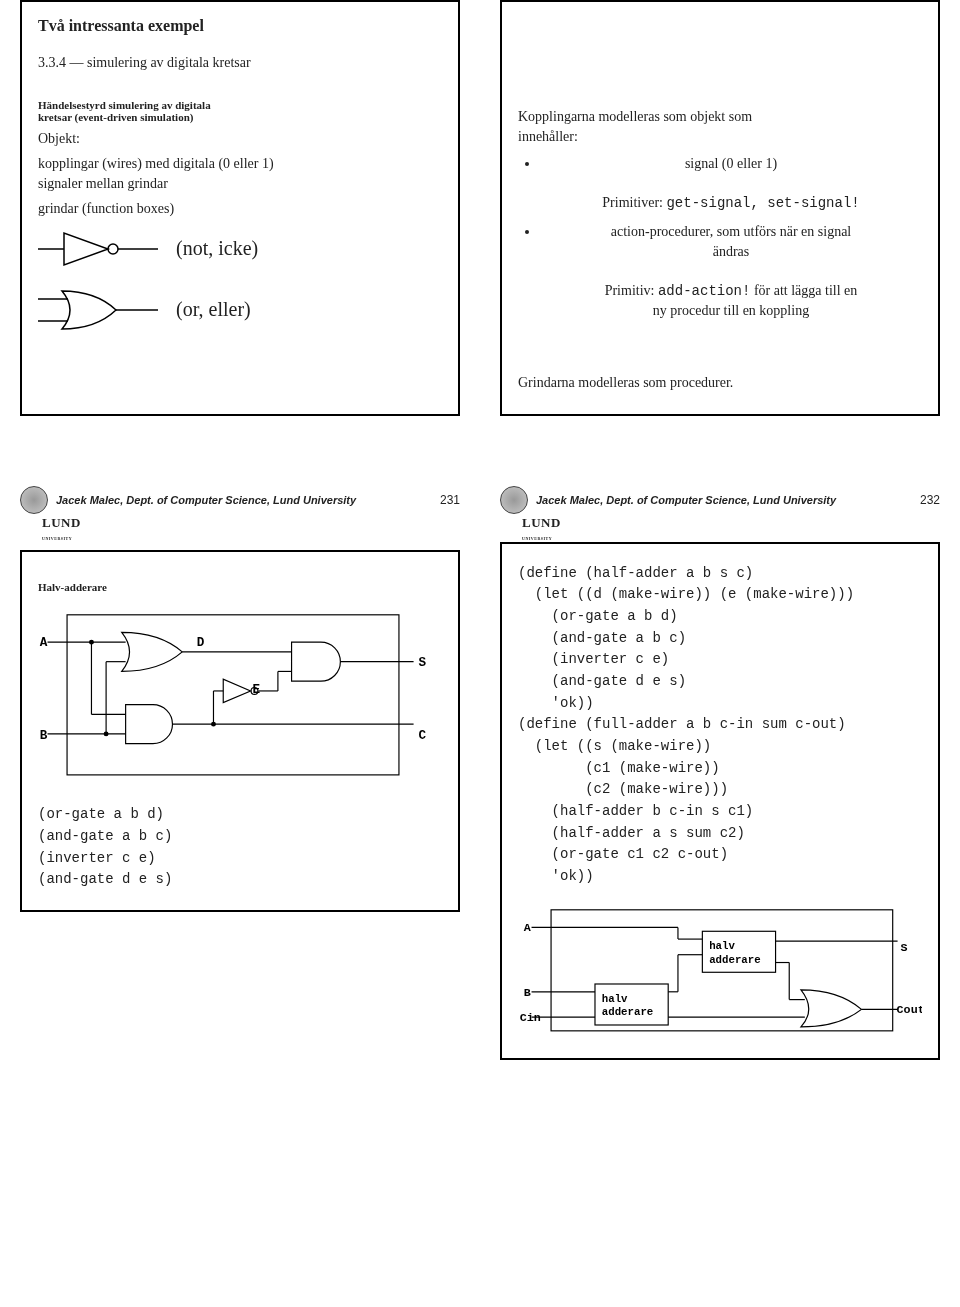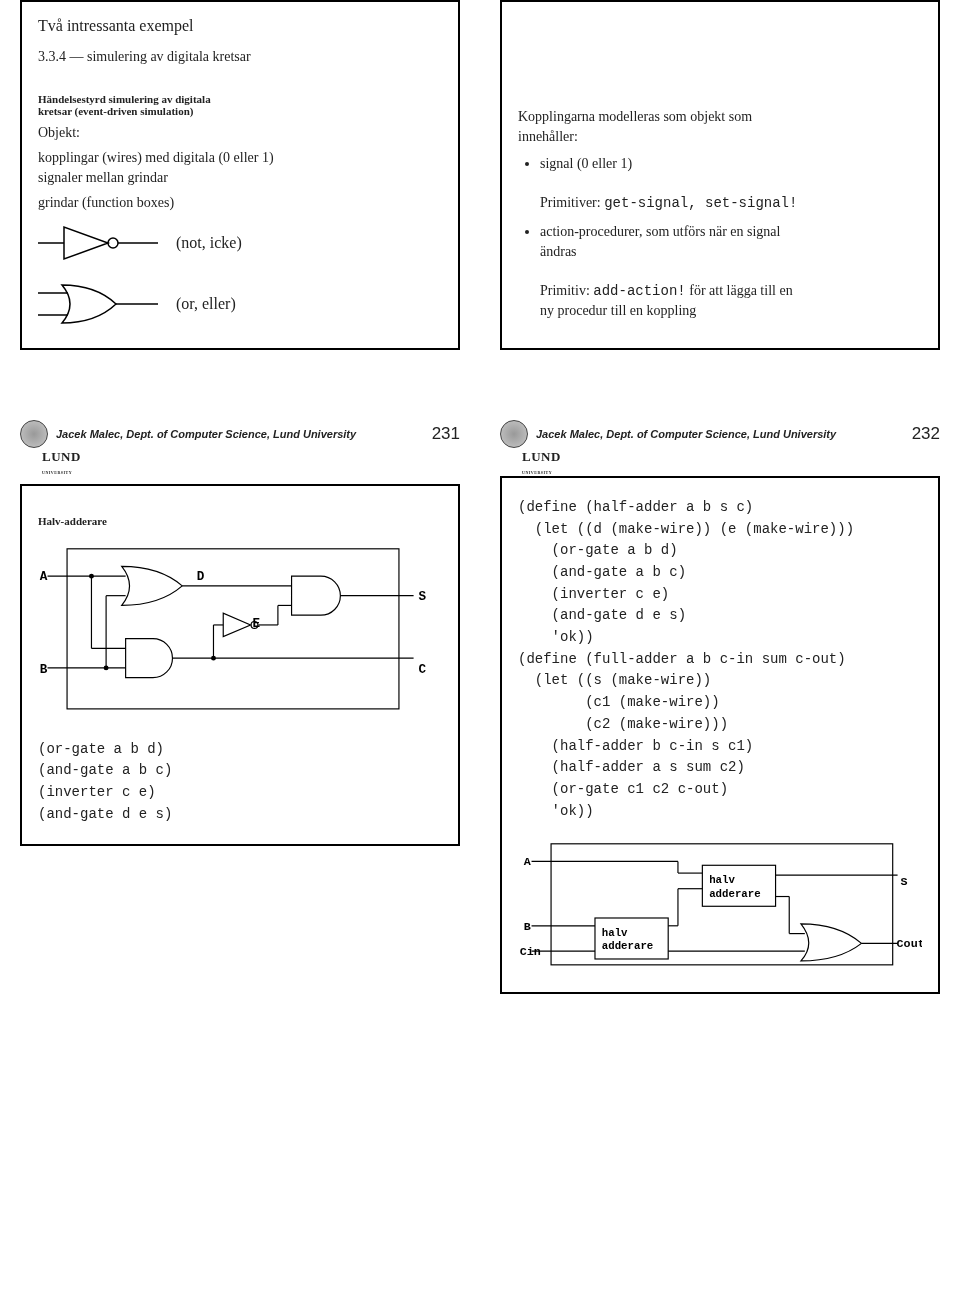--- a/index.html
+++ b/index.html
@@ -53,34 +53,34 @@
   }
   .lund-sub {
     font-size: 6px;
     font-variant: small-caps;
     letter-spacing: 0.5px;
   }
   .footer-page {
     margin-left: auto;
     font-style: normal;
     font-weight: normal;
-    font-size: 17px;
+    font-size: 12px;
     text-align: center;
   }
-  .box h2 { font-size: 16px; font-weight: normal; margin-bottom: 12px; }
+  .box h2 { font-size: 16px; font-weight: bold; margin-bottom: 18px; }
   .box h3 { font-size: 11px; font-weight: bold; margin: 14px 0 6px; }
   .box p { margin: 6px 0; line-height: 1.4; }
   .tt { font-family: "Courier New", monospace; }
-  ul.bullets { list-style: disc; margin-left: 22px; }
+  ul.bullets { list-style: disc; margin-left: 22px; text-align: center; }
   ul.bullets li { margin: 8px 0; line-height: 1.4; }
 
   
   .gate-row { display: flex; align-items: center; gap: 18px; margin: 8px 0 14px; }
   .gate-svg { width: 120px; height: auto; }
-  .gate-label { font-size: 16px; }
+  .gate-label { font-size: 20px; }
 
   
   pre.code { font-family: "Courier New", monospace; font-size: 14px; line-height: 1.55; white-space: pre; margin: 4px 0; }
 
   
   .diag { margin: 14px 0 14px -10px; }
   .diag2 { margin: 14px 0 0 -6px; }
 </style>
 </head>
 <body>
@@ -134,20 +134,21 @@
         <span>signal (0 eller 1)</span><br><br>
         <span>Primitiver: </span><span class="tt">get-signal, set-signal!</span>
       </li>
       <li>
         <span>action-procedurer, som utförs när en signal</span><br>
         <span>ändras</span><br><br>
         <span>Primitiv: </span><span class="tt">add-action!</span><span> för att lägga till en</span><br>
         <span>ny procedur till en koppling</span>
       </li>
     </ul>
+    <p style="margin-top:52px">Grindarna modelleras som procedurer.</p>
   </div>
 
   <div>
     <div class="footer-row">
       <div class="seal"></div>
       <span>Jacek Malec, Dept. of Computer Science, Lund University</span>
       <span class="footer-page">231</span>
     </div>
     <div class="lund-label">
       <span style="text-transform:uppercase">Lund</span><br>

